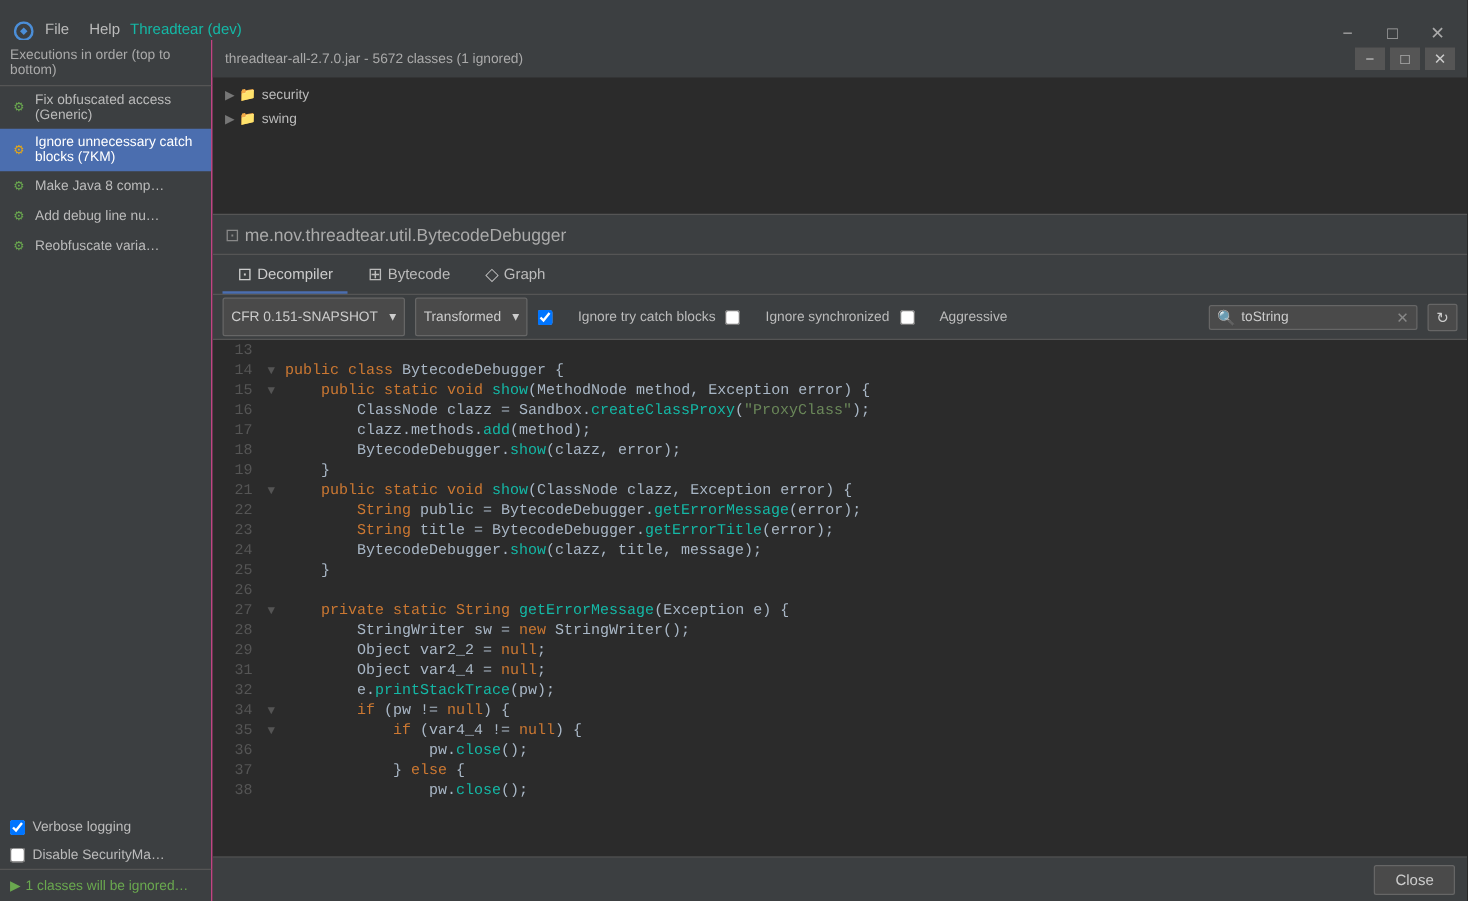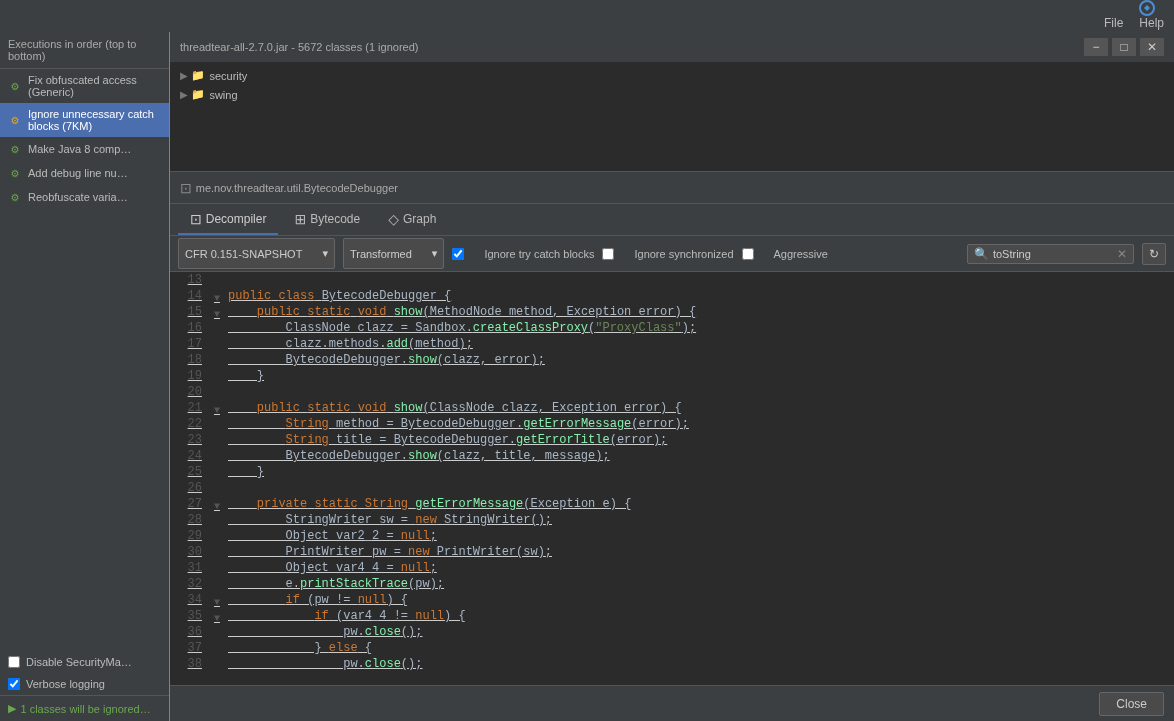--- a/index.html
+++ b/index.html
@@ -21,24 +21,23 @@
       background: #2b2b2b;
       display: flex;
       flex-direction: column;
     }
 
     
     .title-bar {
       background: #3c3f41;
       height: 32px;
       display: flex;
-      align-items: flex-end;
-      padding: 0 10px;
-      flex-shrink: 0;
-      flex-direction: column;
+      align-items: flex-start;
+      padding: 16px 10px;
+      flex-shrink: 0;
     }
     .title-bar-logo {
       width: 18px;
       height: 18px;
       margin-right: 8px;
       display: flex;
       align-items: center;
       justify-content: center;
     }
     .title-bar-logo svg { width: 16px; height: 16px; }
@@ -241,21 +240,21 @@
       border-bottom: 1px solid #555;
       display: flex;
       align-items: center;
       padding: 0 10px;
       height: 32px;
       flex-shrink: 0;
       gap: 4px;
     }
 
     .class-name-label {
-      font-size: 11px;
+      font-size: 14px;
       color: #aaa;
       display: flex;
       align-items: center;
       gap: 4px;
     }
 
     
     .tabs-bar {
       display: flex;
       align-items: center;
@@ -296,21 +295,21 @@
 
     .dropdown {
       display: flex;
       align-items: center;
       background: #4a4a4a;
       border: 1px solid #666;
       padding: 8px 6px;
       font-size: 11px;
       color: #ccc;
       cursor: pointer;
-      gap: 20px;
+      gap: 9px;
       border-radius: 2px;
     }
 
     .toolbar-checkbox {
       display: flex;
       align-items: center;
       gap: 20px;
       font-size: 11px;
       color: #bbb;
       cursor: pointer;
@@ -359,22 +358,21 @@
       flex: 1;
       overflow: auto;
       font-family: 'Consolas', 'Courier New', monospace;
       font-size: 12px;
       background: #2b2b2b;
       position: relative;
     }
 
     .code-row {
       display: flex;
-      align-items: flex-end;
-      text-decoration: underline;
+      align-items: center;
     }
     .code-row.highlighted { background: #3a3a2a; }
 
     .line-number {
       min-width: 40px;
       padding: 1px 8px;
       text-align: right;
       color: #555;
       user-select: none;
       flex-shrink: 0;
@@ -394,21 +392,21 @@
       padding: 1px 4px;
       color: #a9b7c6;
       white-space: pre;
       font-size: 12px;
       flex: 1;
     }
 
     
     .kw { color: #cc7832; }
     .cls { color: #a9b7c6; }
-    .fn { color: #86efac; }
+    .fn { color: #14b8a6; }
     .str { color: #6a8759; }
     .highlight-match { background: #5a5a00; color: #ffff00; }
 
     
     ::-webkit-scrollbar { width: 8px; height: 8px; }
     ::-webkit-scrollbar-track { background: #2b2b2b; }
     ::-webkit-scrollbar-thumb { background: #555; border-radius: 4px; }
 
     .bottom-bar {
       display: flex;
@@ -476,26 +474,26 @@
         <div class="execution-item">
           <div class="exec-icon green">⚙</div>
           <span>Add debug line nu…</span>
         </div>
         <div class="execution-item">
           <div class="exec-icon green">⚙</div>
           <span>Reobfuscate varia…</span>
         </div>
       </div>
       <div class="checkbox-item">
+        <input type="checkbox" checked="" style="">
+        <span>Verbose logging</span>
+      </div>
+      <div class="checkbox-item">
         <input type="checkbox" style="">
         <span>Disable SecurityMa…</span>
-      </div>
-      <div class="checkbox-item">
-        <input type="checkbox" checked="" style="">
-        <span>Verbose logging</span>
       </div>
       <div class="status-bar-left">
         <span style="color:#6aa84f;">▶</span>
         <span>1 classes will be ignored…</span>
       </div>
     </div>
 
     <div class="right-area">
 
       <div class="file-tree-panel">
@@ -602,33 +600,28 @@
                 <span class="line-number">18</span>
                 <span class="fold-icon"></span>
                 <span class="code-content"><span>        BytecodeDebugger.</span><span class="fn">show</span><span>(clazz, error);</span></span>
               </div>
               <div class="code-row">
                 <span class="line-number">19</span>
                 <span class="fold-icon"></span>
                 <span class="code-content">    }</span>
               </div>
               <div class="code-row">
-                <span class="line-number">20</span>
-                <span class="fold-icon"></span>
-                <span class="code-content"></span>
-              </div>
-              <div class="code-row">
                 <span class="line-number">21</span>
                 <span class="fold-icon">▼</span>
                 <span class="code-content"><span>    </span><span class="kw">public</span><span> </span><span class="kw">static</span><span> </span><span class="kw">void</span><span> </span><span class="fn">show</span><span>(ClassNode clazz, Exception error) {</span></span>
               </div>
               <div class="code-row">
                 <span class="line-number">22</span>
                 <span class="fold-icon"></span>
-                <span class="code-content"><span>        </span><span class="kw">String</span><span> method = BytecodeDebugger.</span><span class="fn">getErrorMessage</span><span>(error);</span></span>
+                <span class="code-content"><span>        </span><span class="kw">String</span><span> public = BytecodeDebugger.</span><span class="fn">getErrorMessage</span><span>(error);</span></span>
               </div>
               <div class="code-row">
                 <span class="line-number">23</span>
                 <span class="fold-icon"></span>
                 <span class="code-content"><span>        </span><span class="kw">String</span><span> title = BytecodeDebugger.</span><span class="fn">getErrorTitle</span><span>(error);</span></span>
               </div>
               <div class="code-row">
                 <span class="line-number">24</span>
                 <span class="fold-icon"></span>
                 <span class="code-content"><span>        BytecodeDebugger.</span><span class="fn">show</span><span>(clazz, title, message);</span></span>
@@ -650,25 +643,20 @@
               </div>
               <div class="code-row">
                 <span class="line-number">28</span>
                 <span class="fold-icon"></span>
                 <span class="code-content"><span>        StringWriter sw = </span><span class="kw">new</span><span> StringWriter();</span></span>
               </div>
               <div class="code-row">
                 <span class="line-number">29</span>
                 <span class="fold-icon"></span>
                 <span class="code-content"><span>        Object var2_2 = </span><span class="kw">null</span><span>;</span></span>
-              </div>
-              <div class="code-row">
-                <span class="line-number">30</span>
-                <span class="fold-icon"></span>
-                <span class="code-content"><span>        PrintWriter pw = </span><span class="kw">new</span><span> PrintWriter(sw);</span></span>
               </div>
               <div class="code-row">
                 <span class="line-number">31</span>
                 <span class="fold-icon"></span>
                 <span class="code-content"><span>        Object var4_4 = </span><span class="kw">null</span><span>;</span></span>
               </div>
               <div class="code-row">
                 <span class="line-number">32</span>
                 <span class="fold-icon"></span>
                 <span class="code-content"><span>        e.</span><span class="fn">printStackTrace</span><span>(pw);</span></span>

